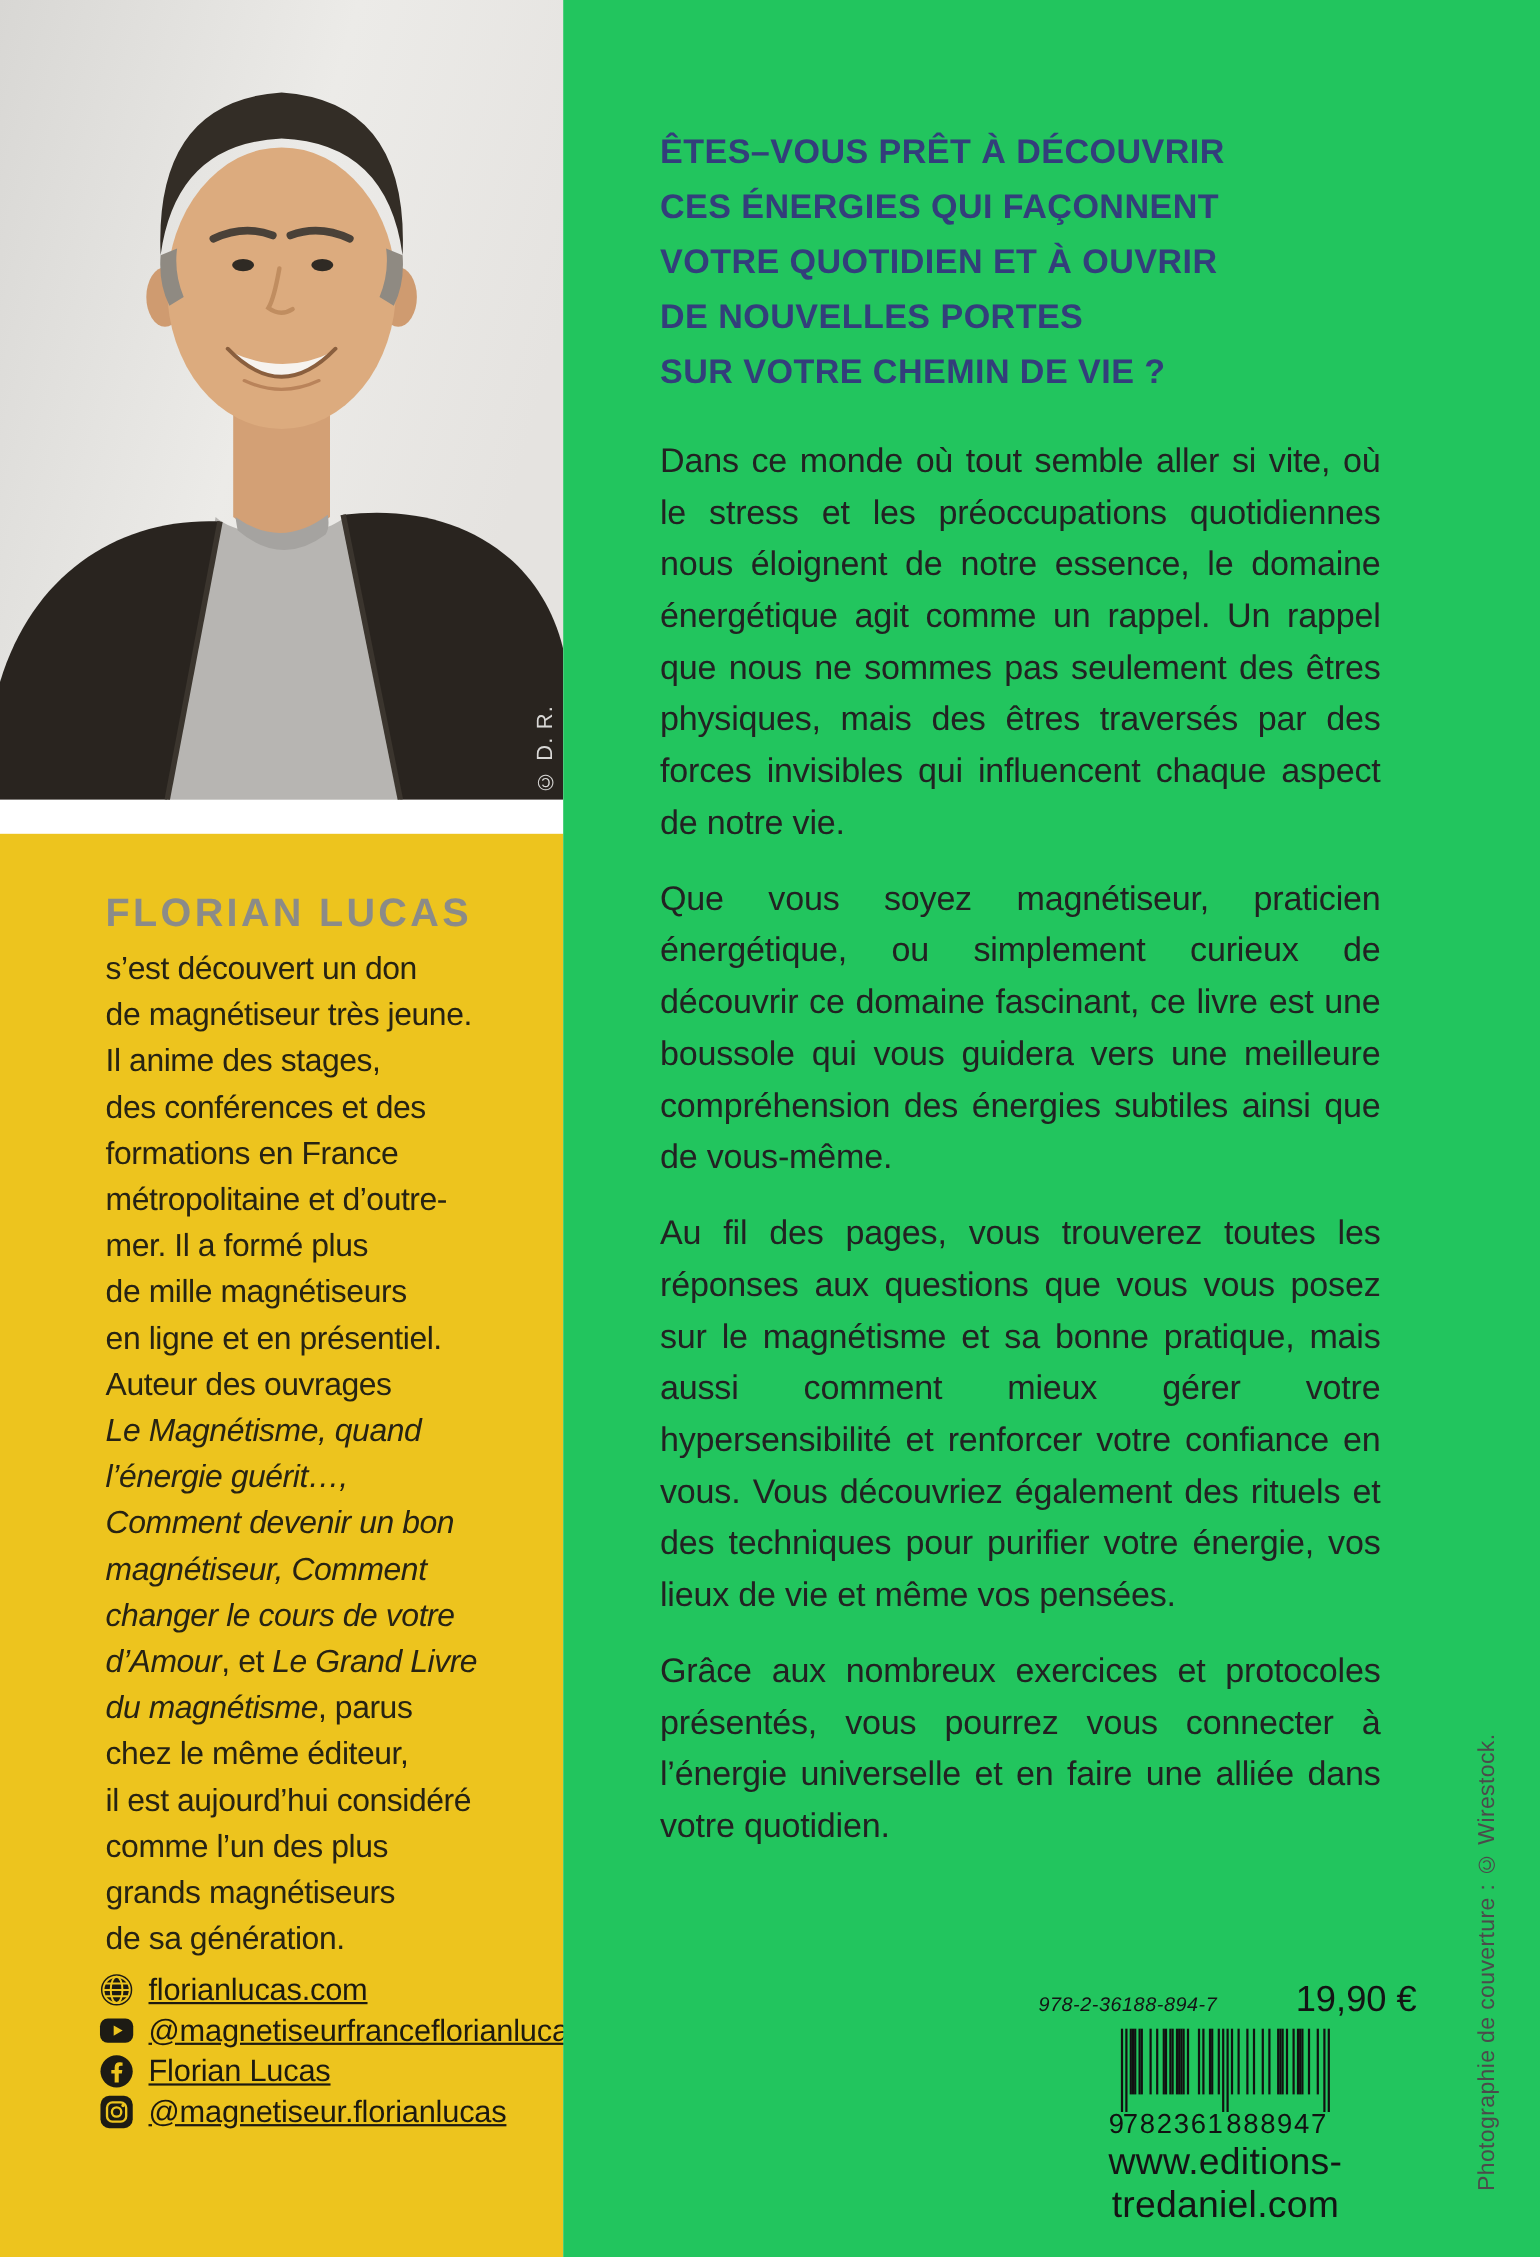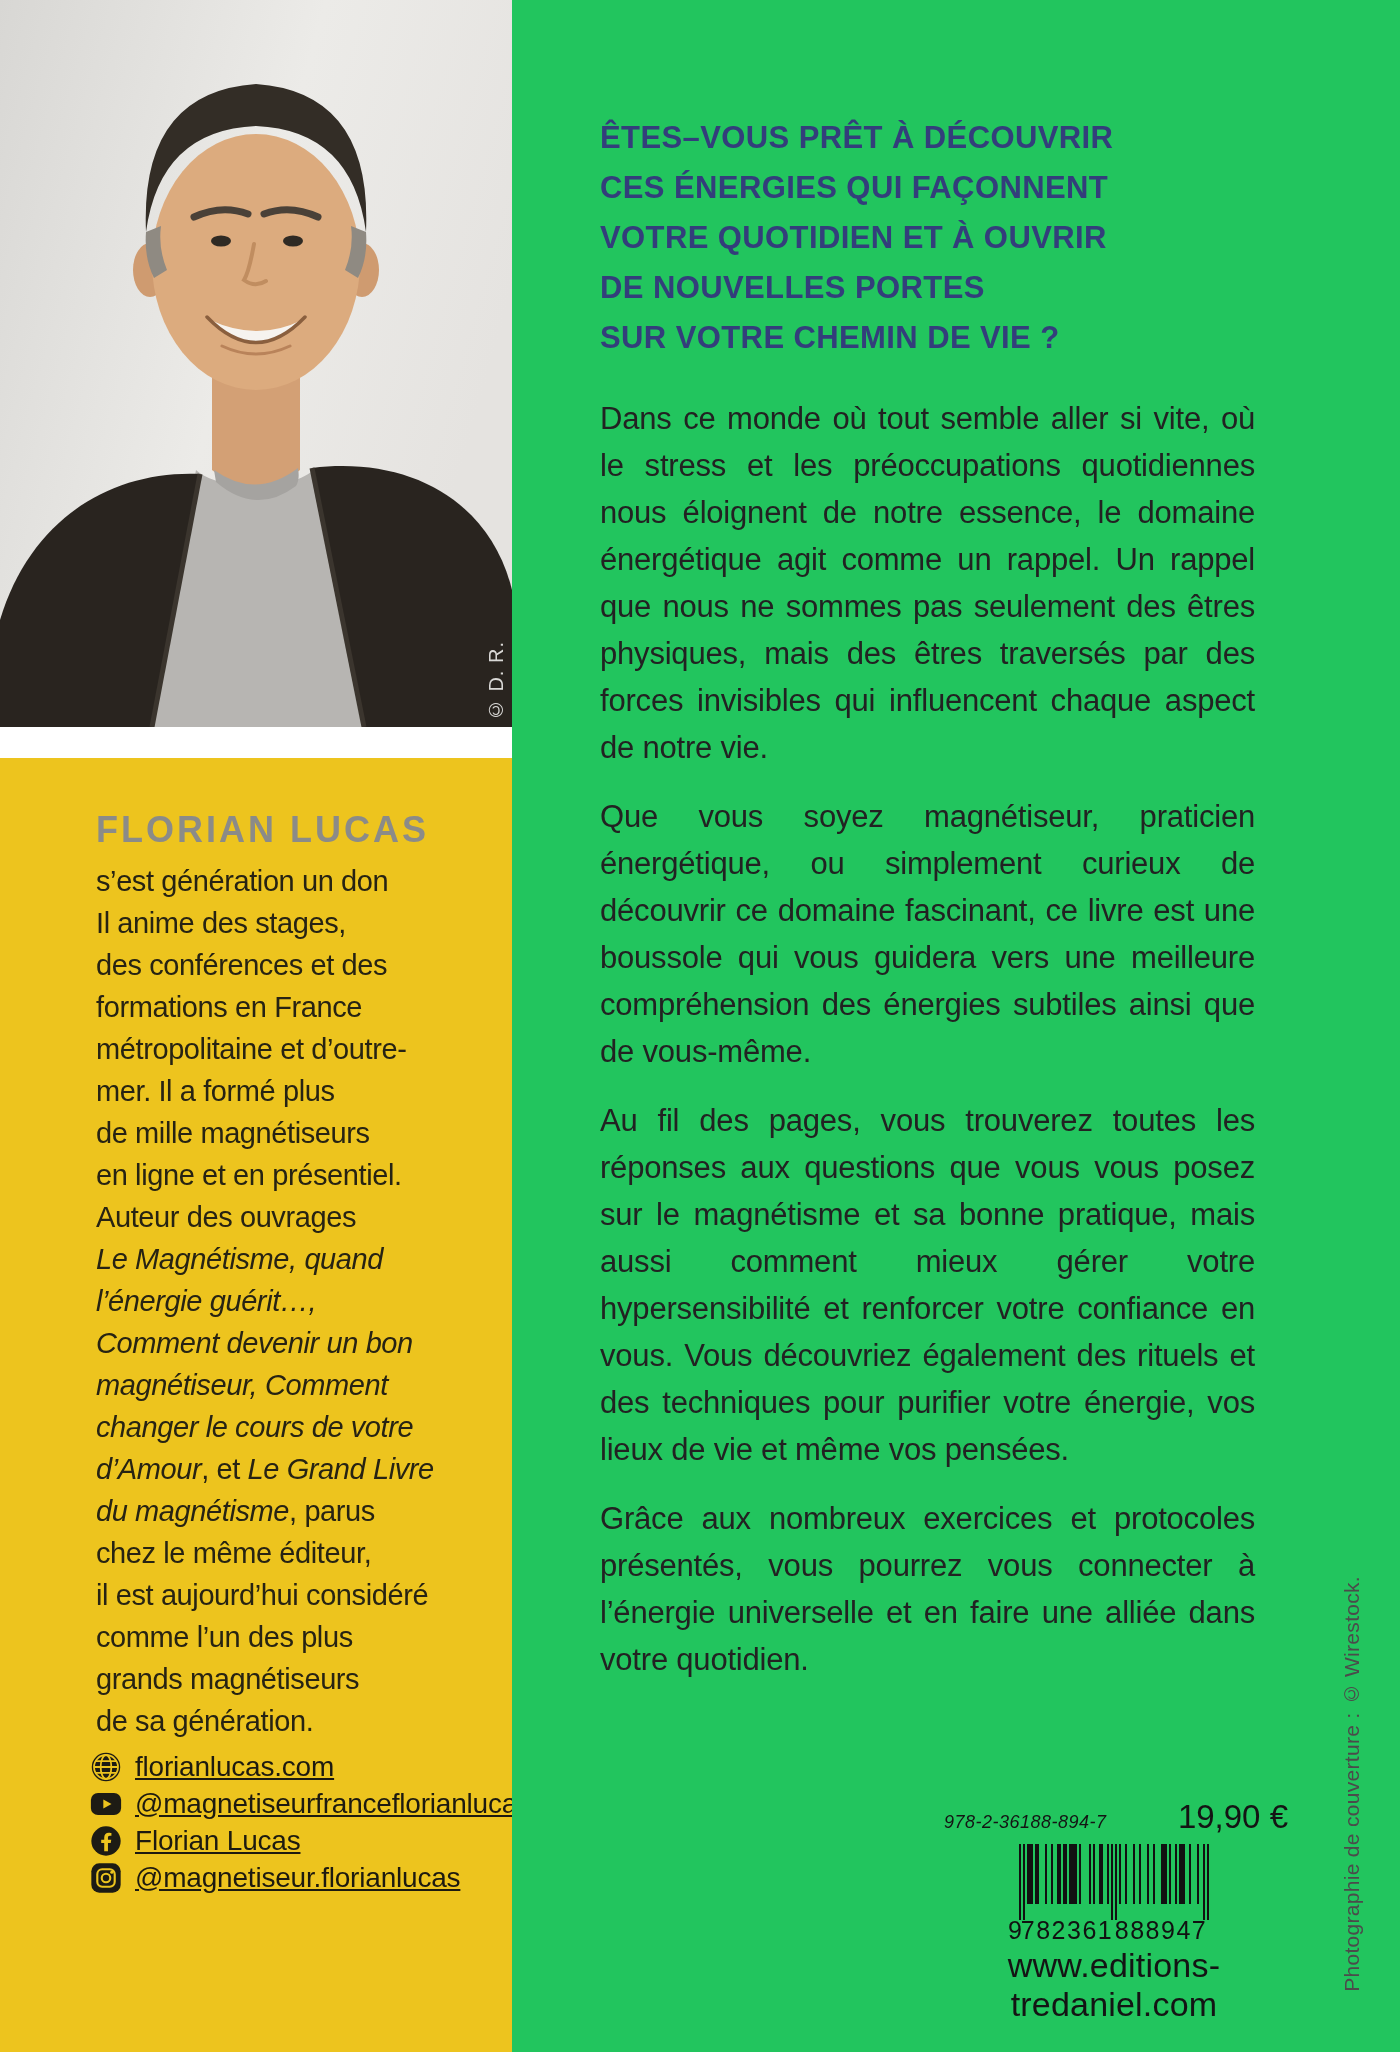--- a/index.html
+++ b/index.html
@@ -97,21 +97,22 @@
       <path d="M210 320 Q 256 364 302 320 Q 258 342 210 320 Z" fill="#f6f3ef"></path>
       <path d="M207 317 Q 256 368 305 317" stroke="#8a5f3e" stroke-width="3.5" fill="none" stroke-linecap="round"></path>
       <path d="M222 346 Q 256 362 290 346" stroke="#b9835a" stroke-width="3" fill="none" stroke-linecap="round"></path>
     </svg>
     <div class="dr credit-vert">© D. R.</div>
   </div>
 
   <div class="panel">
     <div class="author-name">FLORIAN LUCAS</div>
     <div class="bio">
-        <div><span>s’est génération un don</span></div>
+        <div><span>s’est découvert un don</span></div>
+        <div><span>de magnétiseur très jeune.</span></div>
         <div><span>Il anime des stages,</span></div>
         <div><span>des conférences et des</span></div>
         <div><span>formations en France</span></div>
         <div><span>métropolitaine et d’outre-</span></div>
         <div><span>mer. Il a formé plus</span></div>
         <div><span>de mille magnétiseurs</span></div>
         <div><span>en ligne et en présentiel.</span></div>
         <div><span>Auteur des ouvrages</span></div>
         <div><span class="it">Le Magnétisme, quand</span></div>
         <div><span class="it">l’énergie guérit…,</span></div>

